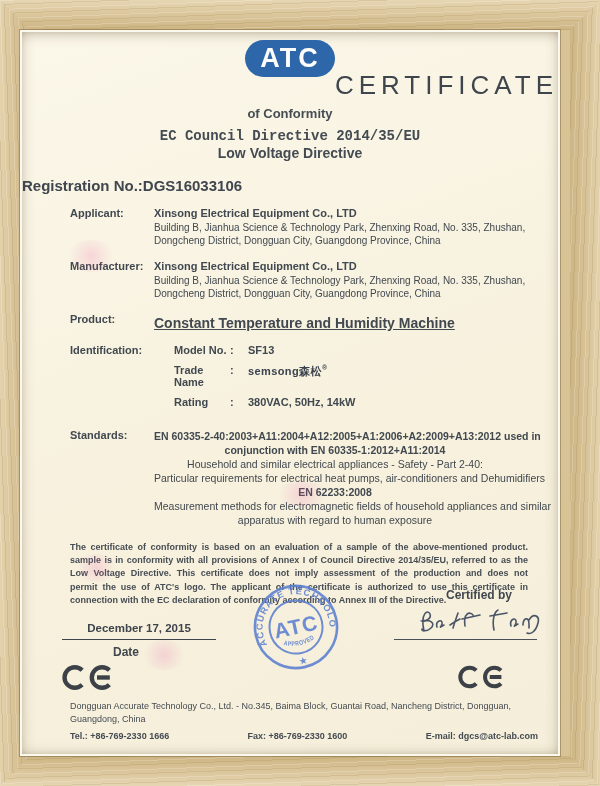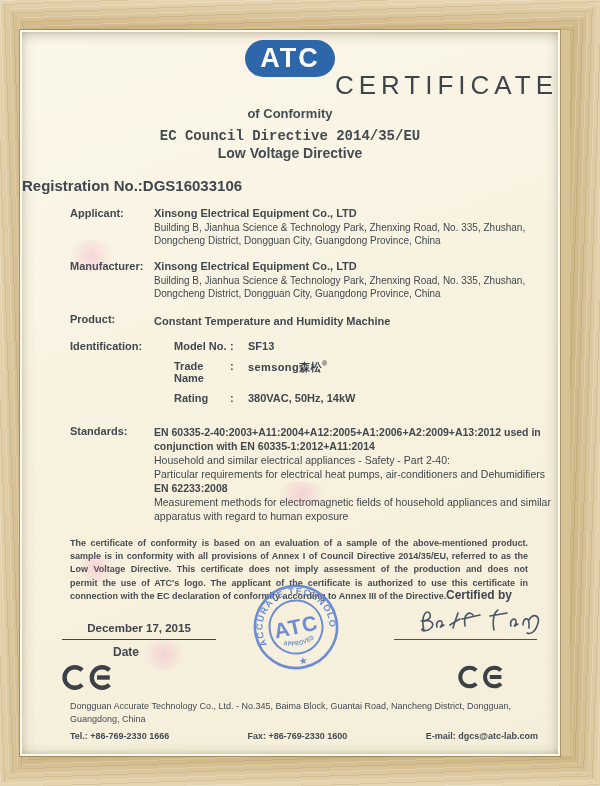--- a/index.html
+++ b/index.html
@@ -54,30 +54,30 @@
   .registration { margin-top:15px; text-align:left; font-weight:bold; font-size:15px; color:#3f464e; }
 
   
   .rows { padding:0 42px 0 48px; }
   .row { display:flex; margin-top:13px; }
   .lbl { width:84px; flex:none; font-weight:bold; font-size:11px; }
   .val { flex:1; min-width:0; }
   .val .name { font-weight:bold; font-size:11px; }
   .val .addr { font-size:10px; line-height:13px; white-space:nowrap; margin-top:2px; }
   .val .addr + .addr { margin-top:0; }
-  .product-val { font-weight:bold; font-size:11px; margin-top:2px; }
+  .product-val { font-weight:bold; font-size:14px; margin-top:2px;text-decoration:underline; }
 
   .ident-sub { display:flex; margin-bottom:8px; }
   .ident-sub .iname { width:76px; flex:none; font-weight:bold; font-size:11px;padding-left:20px; }
   .ident-sub .icolon { width:18px; flex:none; font-weight:bold; font-size:11px; }
   .ident-sub .ival { font-weight:bold; font-size:11px; white-space:nowrap; }
   .brand { font-weight:bold; font-size:12.5px; letter-spacing:.4px; color:#39424d; }
   .brand sup { font-size:7px; }
 
-  .std-line { font-size:10.5px; line-height:14px; white-space:nowrap; }
+  .std-line { font-size:10.5px; line-height:14px; white-space:nowrap;text-align:center; }
   .std-bold { font-weight:bold; }
 
   
   .declaration { margin:14px 30px 0 48px; font-weight:bold; font-size:9px;
     line-height:13.2px; color:#474d54; }
   .decl-line { display:block; text-align-last:justify; white-space:nowrap; }
   .decl-line.last { text-align-last:left; }
 
   
   .abs { position:absolute; }

